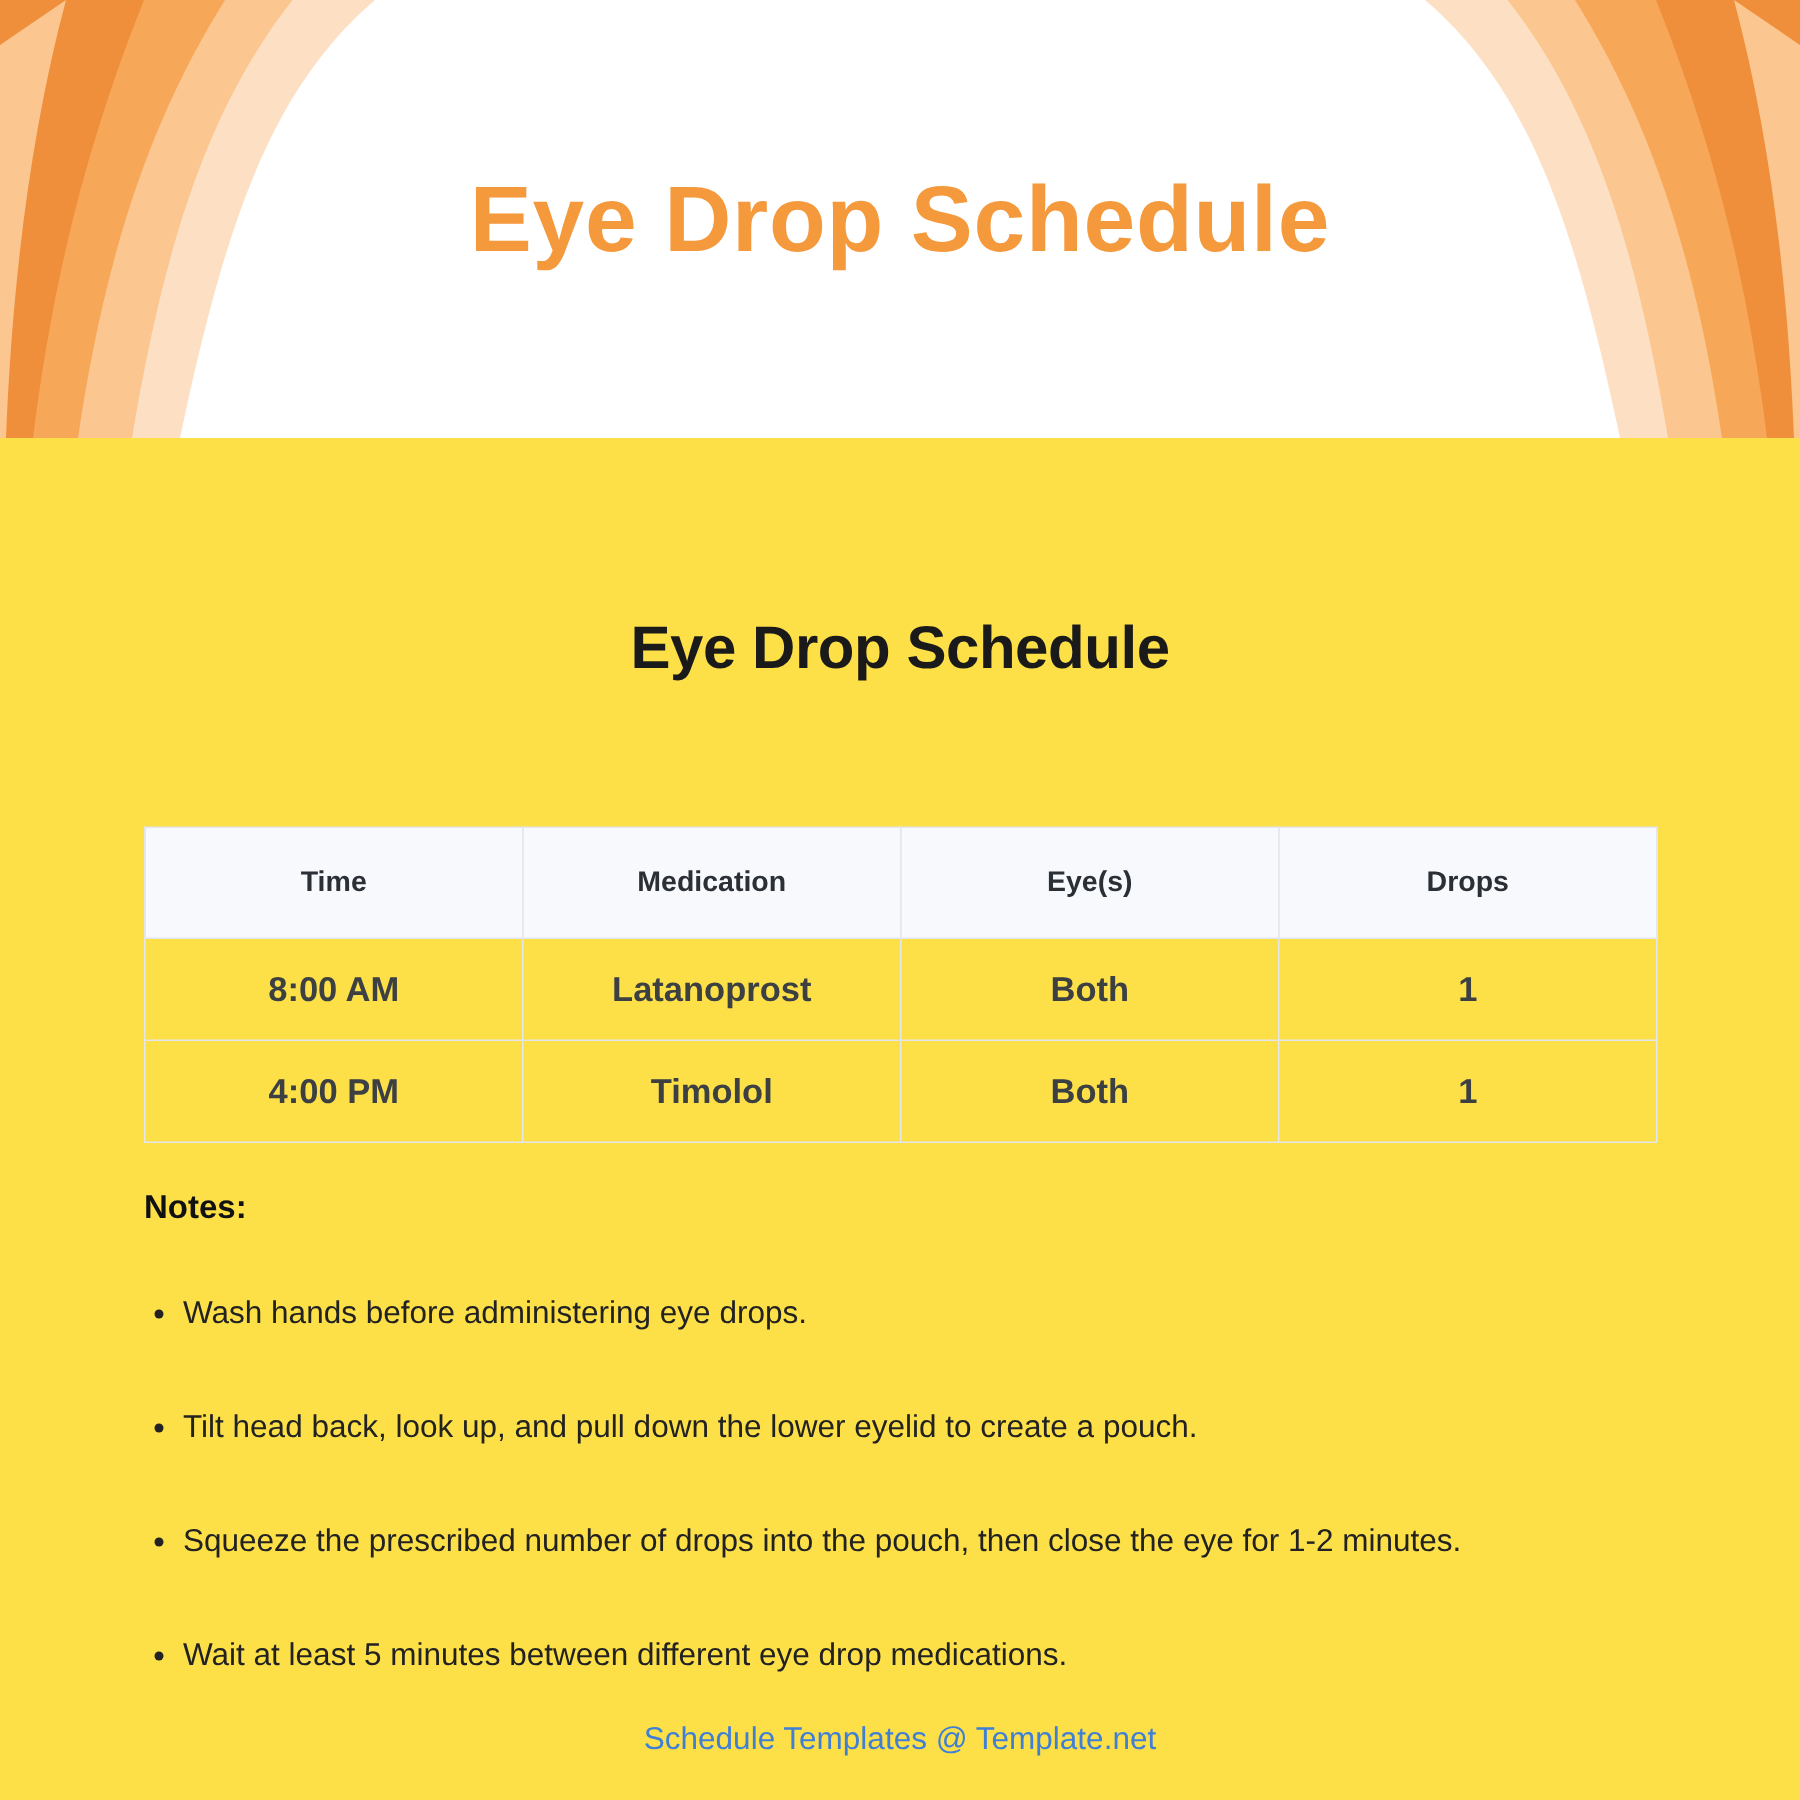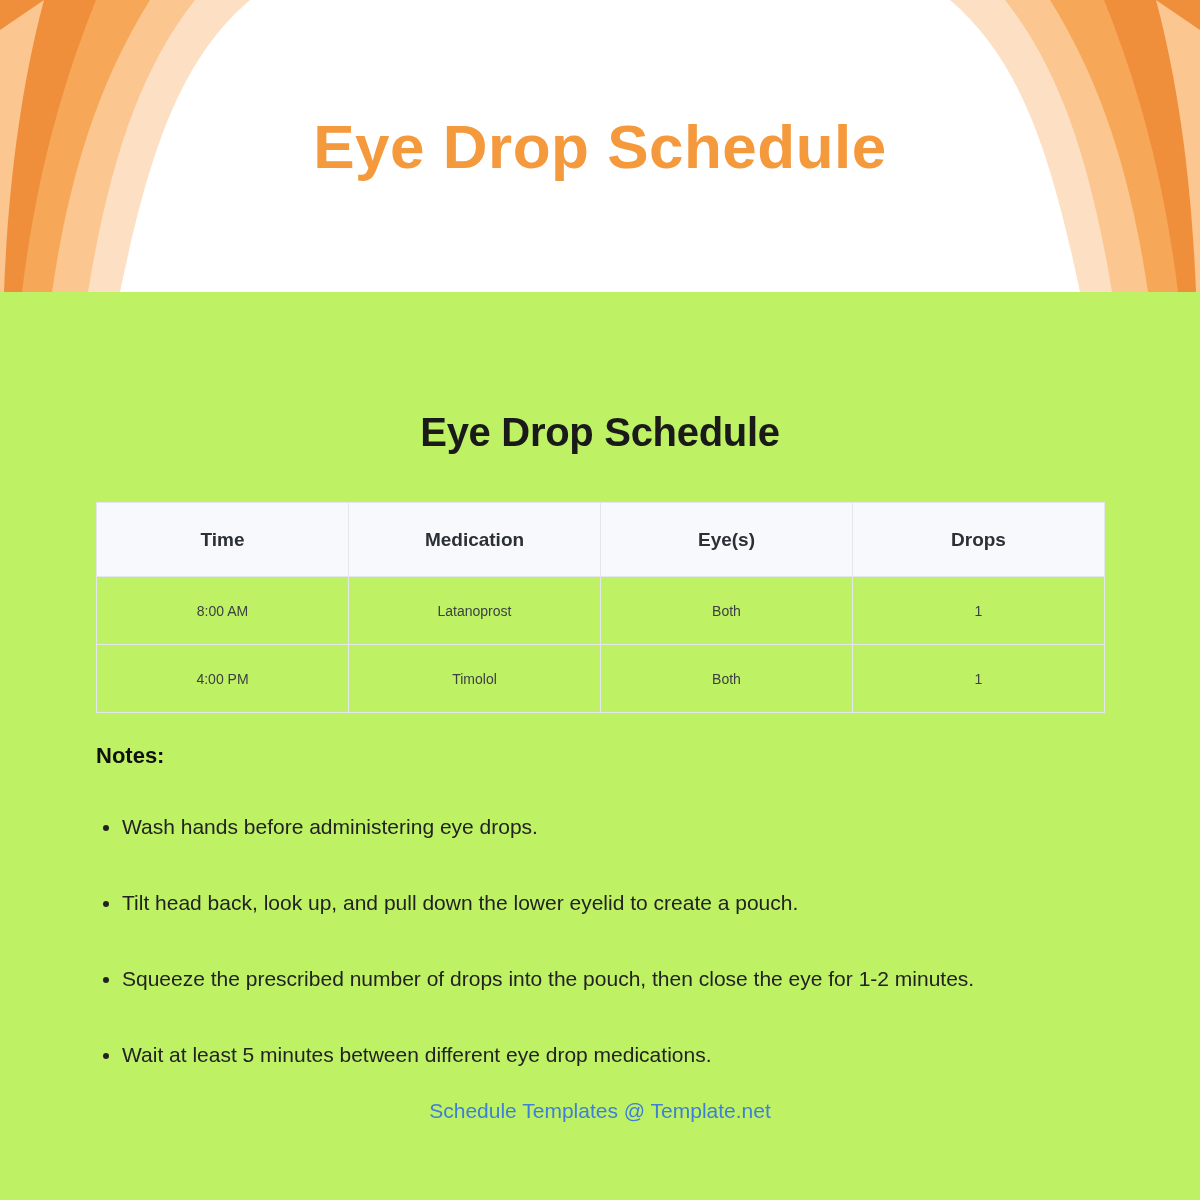--- a/index.html
+++ b/index.html
@@ -10,21 +10,21 @@
     height: 1200px;
     background: #ffffff;
     font-family: "Liberation Sans", sans-serif;
   }
 
   .page {
     position: relative;
     width: 1200px;
     height: 1200px;
     overflow: hidden;
-    background: #bef264;
+    background: #fde047;
   }
 
   
   .banner {
     position: relative;
     width: 1200px;
     height: 292px;
     background: #ffffff;
     overflow: hidden;
   }
@@ -64,33 +64,33 @@
     text-align: center;
     font-size: 40px;
     font-weight: bold;
     color: #1a1a1a;
     margin-top: 118px;
     margin-bottom: 0;
     letter-spacing: -0.3px;
   }
 
   table.schedule {
-    margin-top: 47px;
+    margin-top: 96px;
     width: 1008px;
     border-collapse: collapse;
     table-layout: fixed;
   }
 
   table.schedule th,
   table.schedule td {
     border: 1px solid #e3e6ec;
     text-align: center;
     color: #3c4043;
-    font-size: 14px;
-    font-weight: normal;
+    font-size: 23px;
+    font-weight: bold;
     height: 68px;
     padding: 0 6px;
   }
 
   table.schedule thead th {
     background: #f7f9fc;
     font-weight: bold;
     font-size: 19px;
     color: #2b2f36;
     height: 74px;

